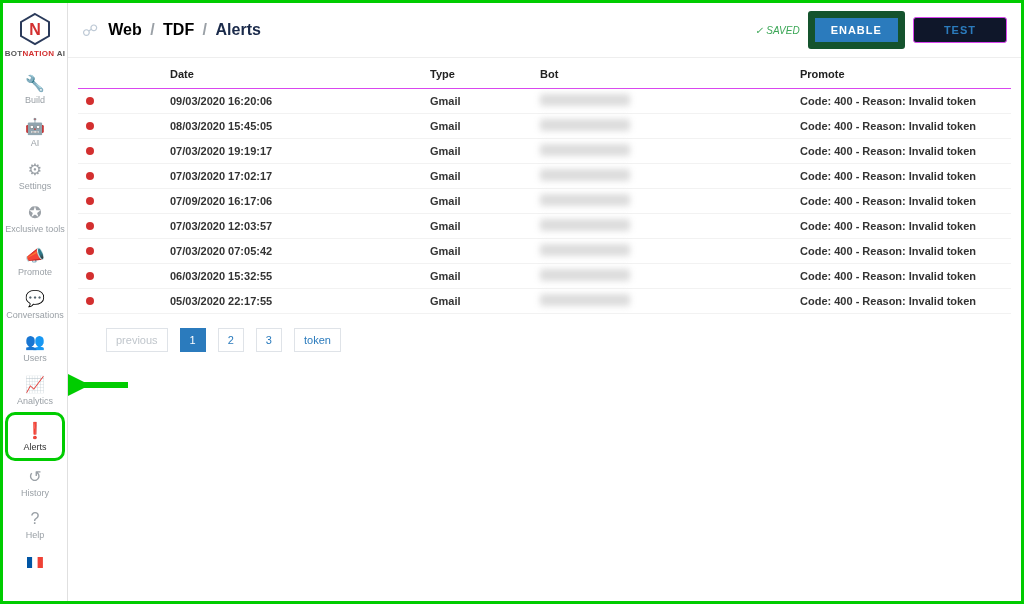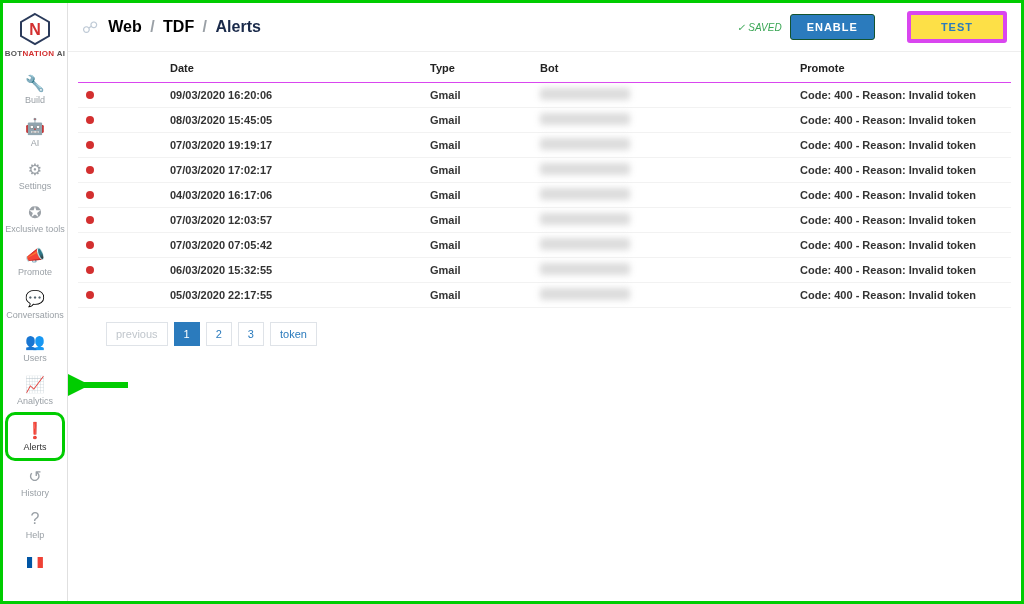--- a/index.html
+++ b/index.html
@@ -71,22 +71,22 @@
   .topbar-right { margin-left: auto; display: flex; align-items: center; gap: 8px; }
   .saved { font-size: 10px; color: #3aa655; font-style: italic; display: flex; align-items: center; gap: 3px; }
   .btn {
     padding: 6px 16px;
     font-size: 11px;
     font-weight: bold;
     letter-spacing: 1px;
     border-radius: 3px;
     cursor: pointer;
   }
-  .btn-enable { background: #2b7bbd; color: #fff; border: 1px solid #14532d; }
-  .btn-test { background: #fde047; color: #2b7bbd; border: 4px solid #d946ef; padding: 6px 30px; margin-left: 24px; }
+  .btn-enable { background: #2b7bbd; color: #fff; border: 7px solid #14532d; }
+  .btn-test { background: #0f172a; color: #2b7bbd; border: 1px solid #d946ef; padding: 6px 30px; }
 
   .content { flex: 1; padding: 0 10px 10px 10px; position: relative; overflow: auto; }
   table {
     width: 100%;
     border-collapse: collapse;
     font-size: 11px;
   }
   thead th {
     text-align: left;
     color: #222;
@@ -107,21 +107,21 @@
     display: inline-block;
     width: 90px; height: 12px;
     background: #dcdcdc;
     filter: blur(3px);
     border-radius: 2px;
   }
 
   .pagination {
     margin: 14px 0 0 28px;
     display: flex;
-    gap: 6px;
+    gap: 12px;
   }
   .pg {
     border: 1px solid #dfe3e8;
     background: #fff;
     color: #2b7bbd;
     font-size: 11px;
     padding: 5px 9px;
     cursor: pointer;
   }
   .pg.disabled { color: #c0c6cc; cursor: default; }
@@ -277,21 +277,21 @@
               <td class="dot-cell"><span class="dot"></span></td>
               <td></td>
               <td>07/03/2020 17:02:17</td>
               <td>Gmail</td>
               <td><span class="bot-blur"></span></td>
               <td>Code: 400 - Reason: Invalid token</td>
             </tr>
             <tr>
               <td class="dot-cell"><span class="dot"></span></td>
               <td></td>
-              <td>04/03/2020 16:17:06</td>
+              <td>07/09/2020 16:17:06</td>
               <td>Gmail</td>
               <td><span class="bot-blur"></span></td>
               <td>Code: 400 - Reason: Invalid token</td>
             </tr>
             <tr>
               <td class="dot-cell"><span class="dot"></span></td>
               <td></td>
               <td>07/03/2020 12:03:57</td>
               <td>Gmail</td>
               <td><span class="bot-blur"></span></td>

